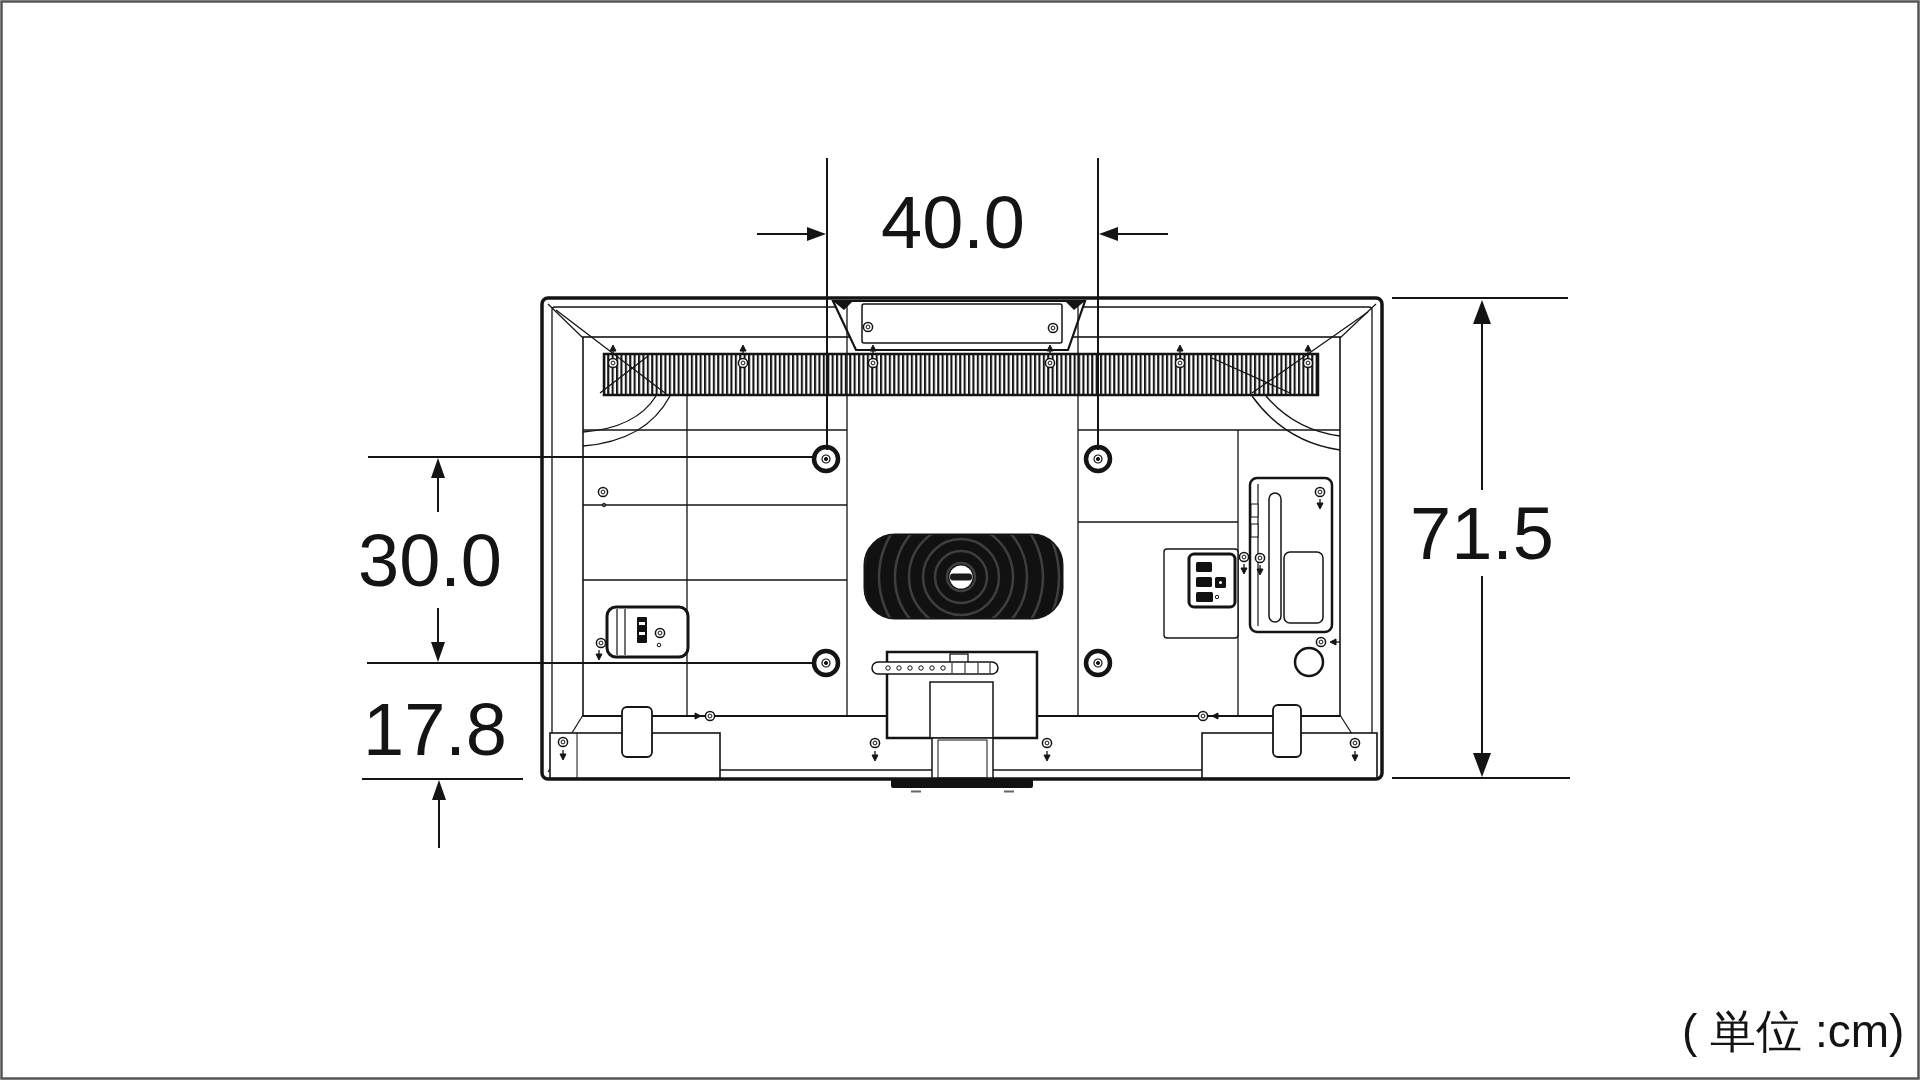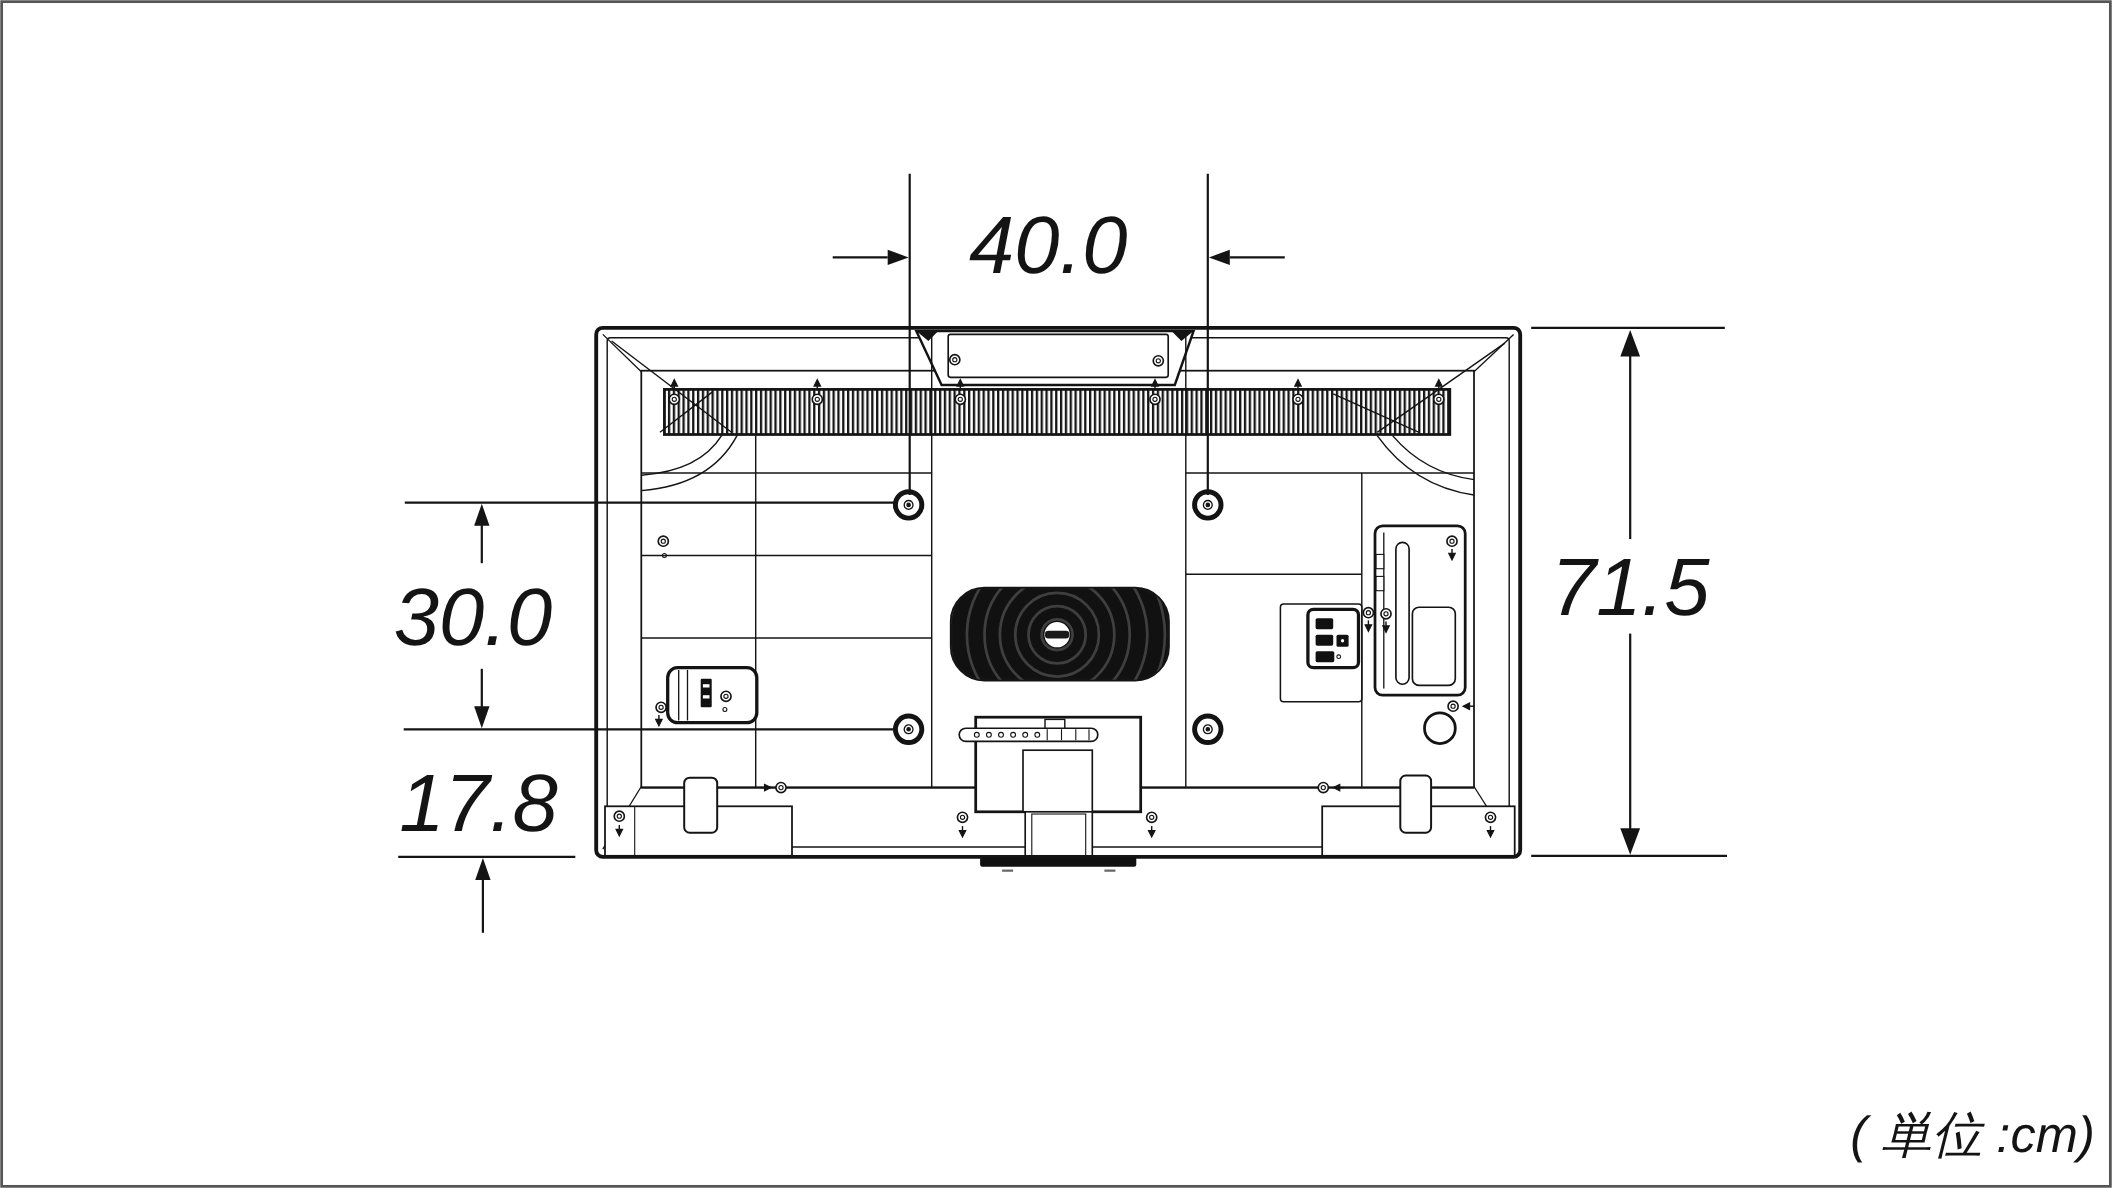--- a/index.html
+++ b/index.html
@@ -1,18 +1,18 @@
 <!DOCTYPE html>
 <html><head>
 <meta charset="utf-8">
 <style>
   html,body { margin:0; padding:0; background:#ffffff; }
   .stage {
     position:relative; width:1920px; height:1080px; background:#ffffff;
-    font-family:"Liberation Sans","DejaVu Sans",sans-serif; overflow:hidden;font-style:italic;
+    font-family:"Liberation Sans","DejaVu Sans",sans-serif; overflow:hidden;
   }
   .stage svg { position:absolute; left:0; top:0; color:#141414; }
   text.dim {
     font-family:"Liberation Sans","DejaVu Sans",sans-serif;
     font-size:74px; fill:#141414; stroke:none;
   }
   text.unit {
     font-family:"Liberation Sans","DejaVu Sans",sans-serif;
     font-size:46px; fill:#141414; stroke:none;
   }

